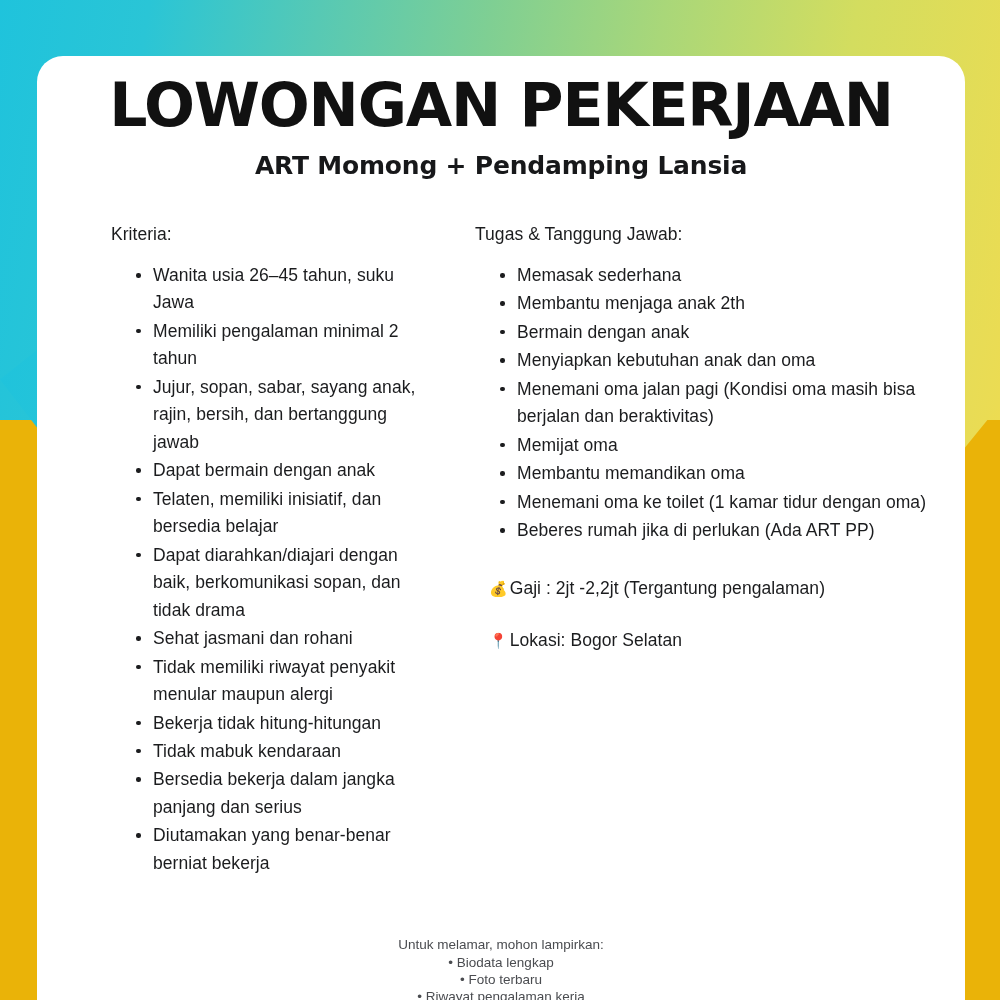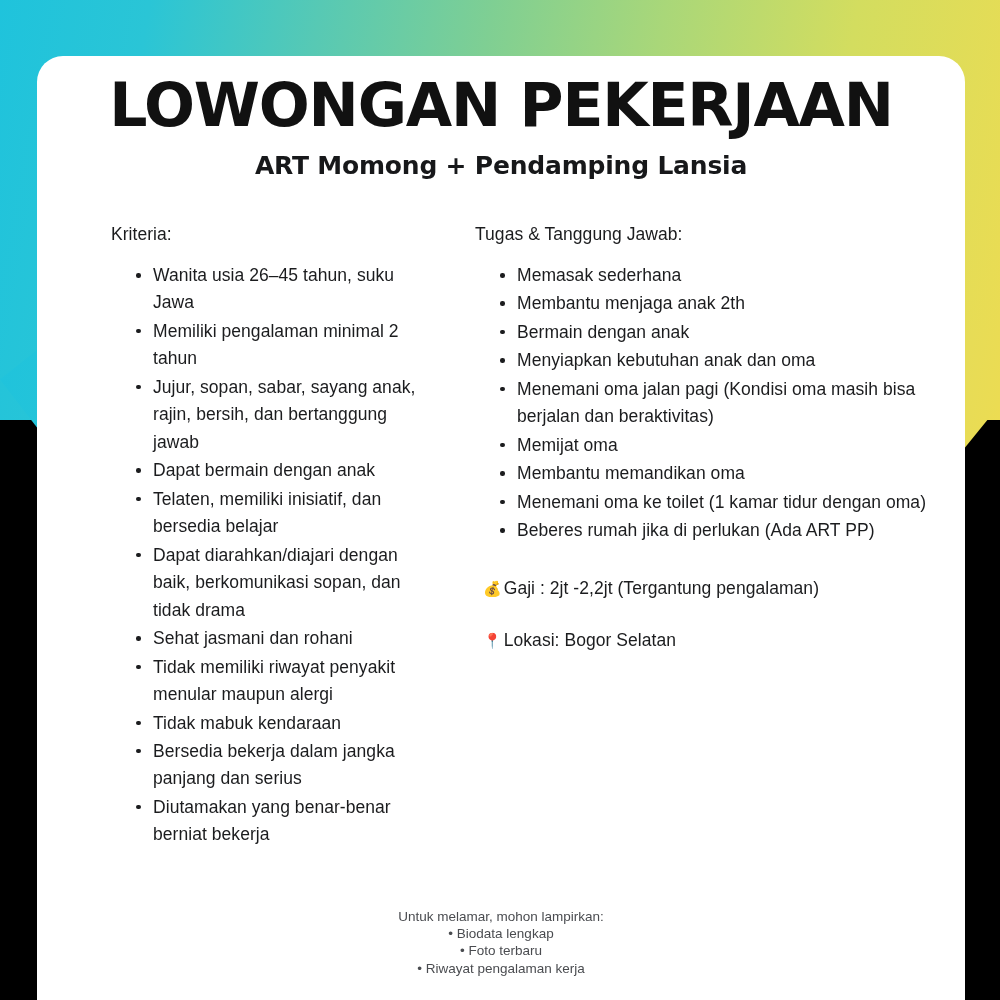--- a/index.html
+++ b/index.html
@@ -12,21 +12,21 @@
     font-family: "Liberation Sans", sans-serif;
     background: #ffffff;
     overflow: hidden;
   }
 
   #poster {
     position: relative;
     width: 1000px;
     height: 1000px;
     overflow: hidden;
-    background: #000000;
+    background: #eab308;
   }
 
   
   .backdrop {
     position: absolute;
     left: 0;
     top: 0;
     width: 1000px;
     height: 420px;
     background: linear-gradient(100deg,
@@ -142,21 +142,21 @@
     width: 4.5px;
     height: 4.5px;
     border-radius: 50%;
     background: #1b1c1e;
   }
 
   .info-line {
     font-size: 17.5px;
     color: #1b1c1e;
     line-height: 1.5;
-    margin: 8px;
+    margin: 14px;
     letter-spacing: 0.05px;
   }
   .info-salary { margin-top: 30px; }
   .info-loc    { margin-top: 26px; }
   .emo {
     font-family: "DejaVu Sans", sans-serif;
     font-size: 15px;
     margin-right: 2px;
   }
 
@@ -225,20 +225,21 @@
         <p class="col-head">Kriteria:</p>
         <ul class="items">
           <li>Wanita usia 26–45 tahun, suku Jawa</li>
           <li>Memiliki pengalaman minimal 2 tahun</li>
           <li>Jujur, sopan, sabar, sayang anak, rajin, bersih, dan bertanggung jawab</li>
           <li>Dapat bermain dengan anak</li>
           <li>Telaten, memiliki inisiatif, dan bersedia belajar</li>
           <li>Dapat diarahkan/diajari dengan baik, berkomunikasi sopan, dan tidak drama</li>
           <li>Sehat jasmani dan rohani</li>
           <li>Tidak memiliki riwayat penyakit menular maupun alergi</li>
+          <li>Bekerja tidak hitung-hitungan</li>
           <li>Tidak mabuk kendaraan</li>
           <li>Bersedia bekerja dalam jangka panjang dan serius</li>
           <li>Diutamakan yang benar-benar berniat bekerja</li>
         </ul>
       </div>
 
       <div class="col col-right">
         <p class="col-head">Tugas &amp; Tanggung Jawab:</p>
         <ul class="items">
           <li>Memasak sederhana</li>

